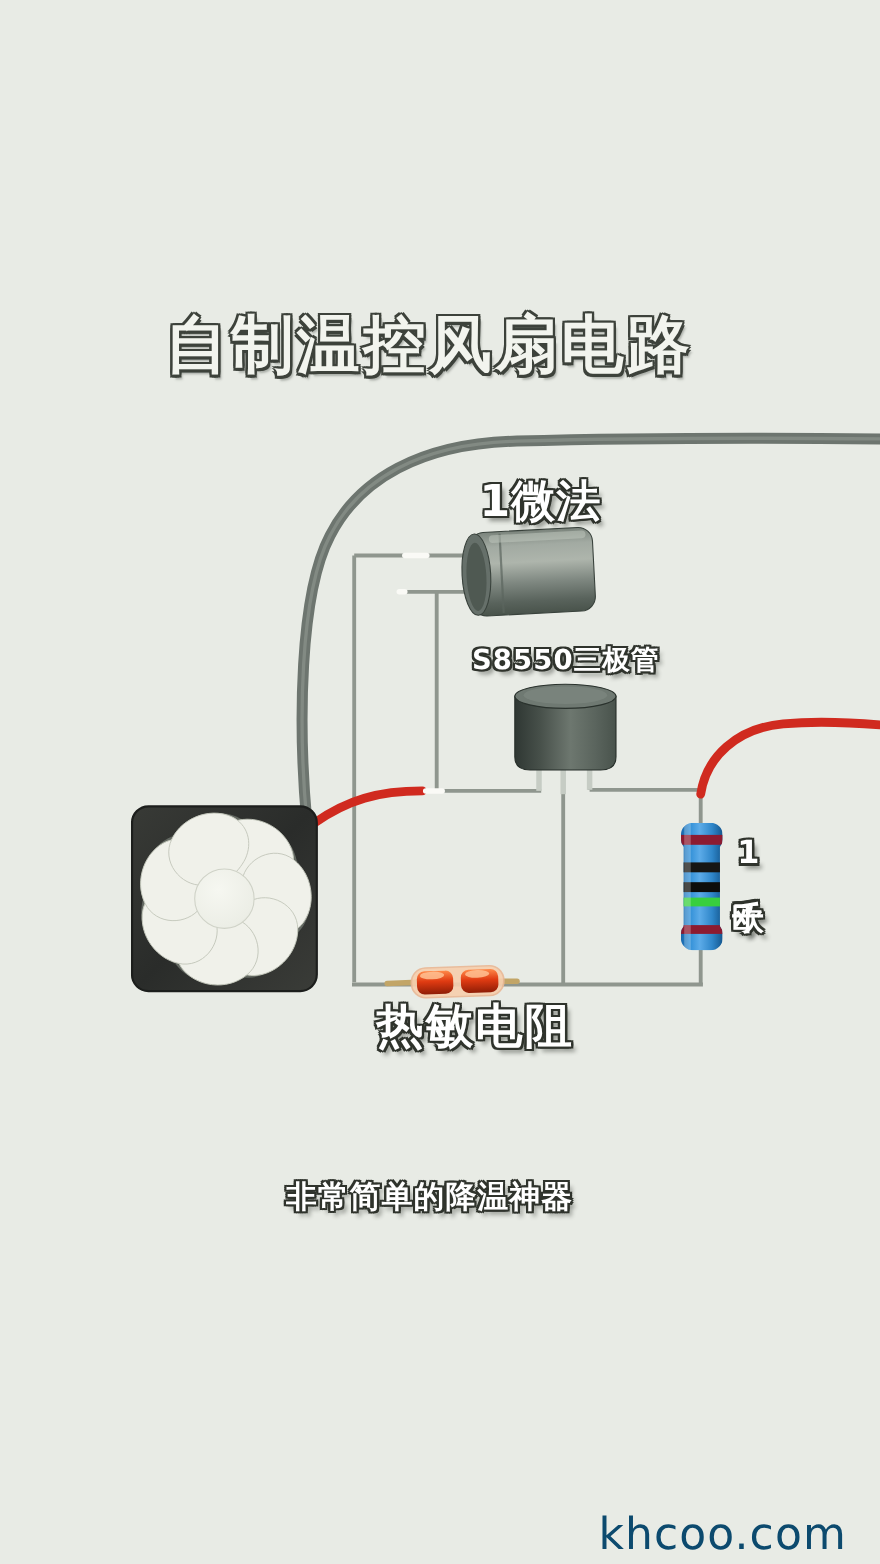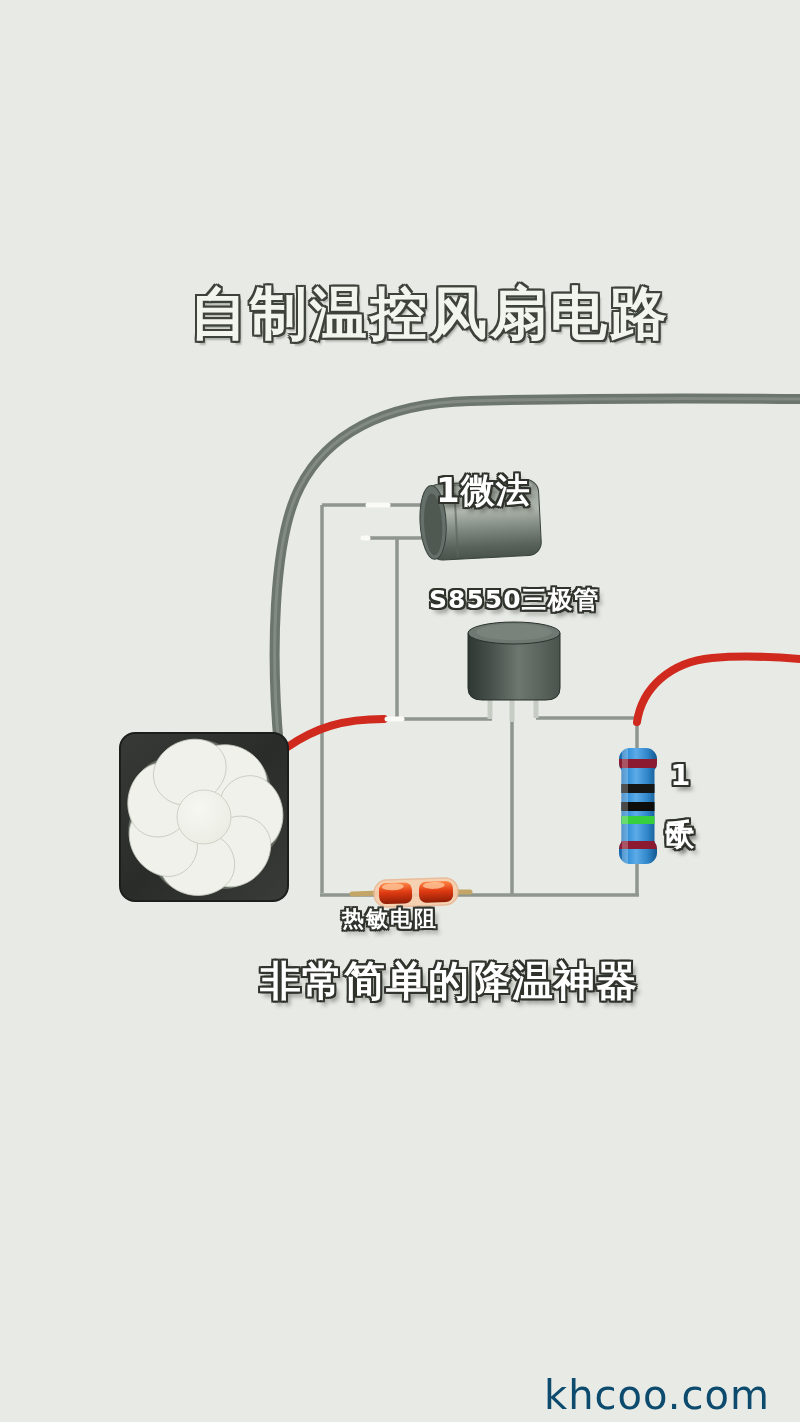--- a/index.html
+++ b/index.html
@@ -17,40 +17,39 @@
     color:#ffffff;
     font-weight:bold;
     text-shadow:
       -2px -2px 0 #2f332c, 2px -2px 0 #2f332c,
       -2px  2px 0 #2f332c, 2px  2px 0 #2f332c,
        0   -2px 0 #2f332c, 0    2px 0 #2f332c,
       -2px  0   0 #2f332c, 2px  0   0 #2f332c,
        4px  5px 4px rgba(35,40,33,0.45);
     white-space:nowrap;
   }
-  .cap-label{left:436px;top:468px;font-size:34px;letter-spacing:1px;}
+  .cap-label{left:436px;top:428px;font-size:40px;letter-spacing:1px;}
   .trans-label{left:429px;top:583px;font-size:25px;letter-spacing:1px;}
-  .therm-label{left:342px;top:904px;font-size:22px;letter-spacing:2px;}
+  .therm-label{left:342px;top:904px;font-size:43px;letter-spacing:2px;}
   .res-label{
     left:663px;top:758px;font-size:29px;line-height:1.15;
     writing-mode:vertical-rl;text-orientation:upright;letter-spacing:3px;
   }
-  .caption{left:260px;top:954px;font-size:41px;letter-spacing:1px;}
+  .caption{left:260px;top:1069px;font-size:28px;letter-spacing:1px;}
 
   .title{
     position:absolute;left:150px;top:276px;width:500px;
     font-size:57px;font-weight:bold;letter-spacing:3px;white-space:nowrap;
     color:#f2f4ee;
     text-shadow:
       -2px -2px 0 #3d423b, 2px -2px 0 #3d423b,
       -2px  2px 0 #3d423b, 2px  2px 0 #3d423b,
        0   -2px 0 #3d423b, 0    2px 0 #3d423b,
       -2px  0   0 #3d423b, 2px  0   0 #3d423b,
        3px  4px 2px rgba(61,66,59,0.35);
-    margin-left: 40px;
   }
   .watermark{
     position:absolute;left:544px;top:1372px;
     font-size:40px;color:#0c4a6e;letter-spacing:1px;font-weight:normal;
   }
 </style>
 </head>
 <body>
 
 <div id="canvas">

